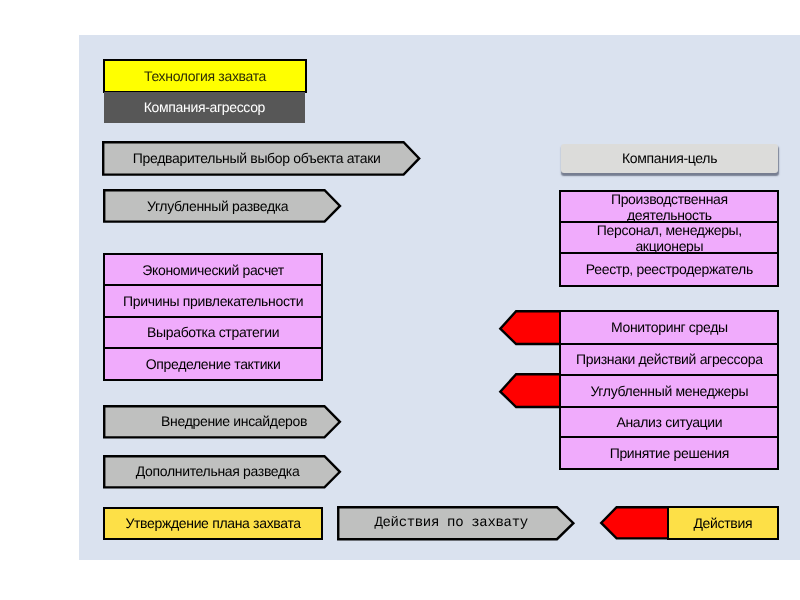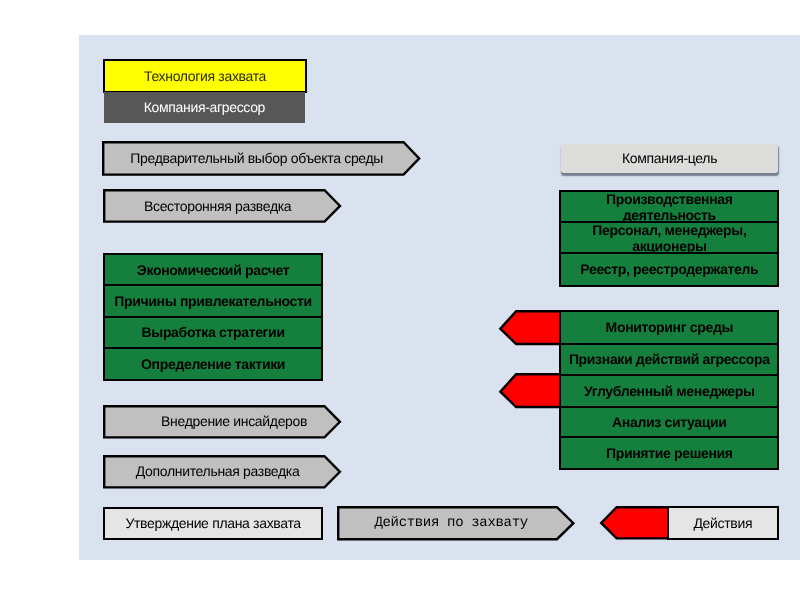--- a/index.html
+++ b/index.html
@@ -3,33 +3,33 @@
 <meta charset="utf-8">
 <style>
   html,body{margin:0;padding:0;}
   body{width:800px;height:600px;background:#ffffff;-webkit-font-smoothing:antialiased;text-rendering:geometricPrecision;
        font-family:"Liberation Sans",sans-serif;overflow:hidden;}
   #canvas{position:absolute;left:0;top:0;width:800px;height:600px;margin-left:44px;}
   .panel{position:absolute;left:34.7px;top:35.3px;width:724.9px;height:524.6px;background:#dae2ef;}
 
   .node{position:absolute;box-sizing:border-box;}
 
-  .rect{border:2.4px solid #000000;background:#e5e5e5;}
+  .rect{border:2.4px solid #000000;background:#fde047;}
 
   .txt{position:absolute;left:0;right:0;top:50%;transform:translateY(calc(-50% + 1.2px));will-change:transform;
        text-align:center;font-size:14px;letter-spacing:-0.33px;color:#000000;line-height:15.5px;
        white-space:pre-line;}
   .txt.white{color:#ffffff;}
   .txt.olive{color:#2e2e06;}
 
   .arrowwrap{position:absolute;}
   .arrowwrap svg{display:block;position:absolute;left:0;top:0;overflow:visible;}
   .arrowwrap .txt{z-index:2;}
 
-  .stack{position:absolute;box-sizing:border-box;border:2.4px solid #000000;background:#15803d;font-weight:bold;}
+  .stack{position:absolute;box-sizing:border-box;border:2.4px solid #000000;background:#f0abfc;}
   .row{position:absolute;left:0;right:0;box-sizing:border-box;}
   .divline{position:absolute;left:0;right:0;height:2px;background:#000000;}
 </style>
 </head>
 <body>
 
 <div id="canvas">
   <div class="panel"></div>
 
   <div class="node rect" style="left:58.7px;top:58.5px;width:204.1px;height:34.4px;background:#ffff00;">
@@ -37,28 +37,28 @@
   </div>
 
   <div class="node" style="left:60.1px;top:91.7px;width:200.8px;height:30.9px;background:#575757;">
     <div class="txt white">Компания-агрессор</div>
   </div>
 
   <div class="arrowwrap" style="left:58.30px;top:140.80px;width:318.40px;height:34.80px;">
     <svg width="318.40" height="34.80" viewBox="0 0 318.40 34.80">
       <path d="M1.20 1.20 H301.60 L317.20 17.40 L301.60 33.60 H1.20 Z" fill="#bfc0bf" stroke="#000000" stroke-width="2.4" stroke-linejoin="miter"></path>
     </svg>
-    <div class="txt" style="right:9.00px;">Предварительный выбор объекта среды</div>
+    <div class="txt" style="right:9.00px;">Предварительный выбор объекта атаки</div>
   </div>
 
   <div class="arrowwrap" style="left:58.60px;top:189.10px;width:238.20px;height:33.80px;">
     <svg width="238.20" height="33.80" viewBox="0 0 238.20 33.80">
       <path d="M1.20 1.20 H221.60 L237.00 16.90 L221.60 32.60 H1.20 Z" fill="#bfc0bf" stroke="#000000" stroke-width="2.4" stroke-linejoin="miter"></path>
     </svg>
-    <div class="txt" style="right:8.90px;">Всесторонняя разведка</div>
+    <div class="txt" style="right:8.90px;">Углубленный разведка</div>
   </div>
 
   <div class="stack" style="left:58.6px;top:252.5px;width:220.2px;height:128.7px;">
     <div class="row" style="top:-0.80px;height:31.90px;">
       <div class="txt">Экономический расчет</div>
     </div>
     <div class="row" style="top:31.10px;height:31.10px;">
       <div class="txt">Причины привлекательности</div>
     </div>
     <div class="row" style="top:62.20px;height:31.20px;">

